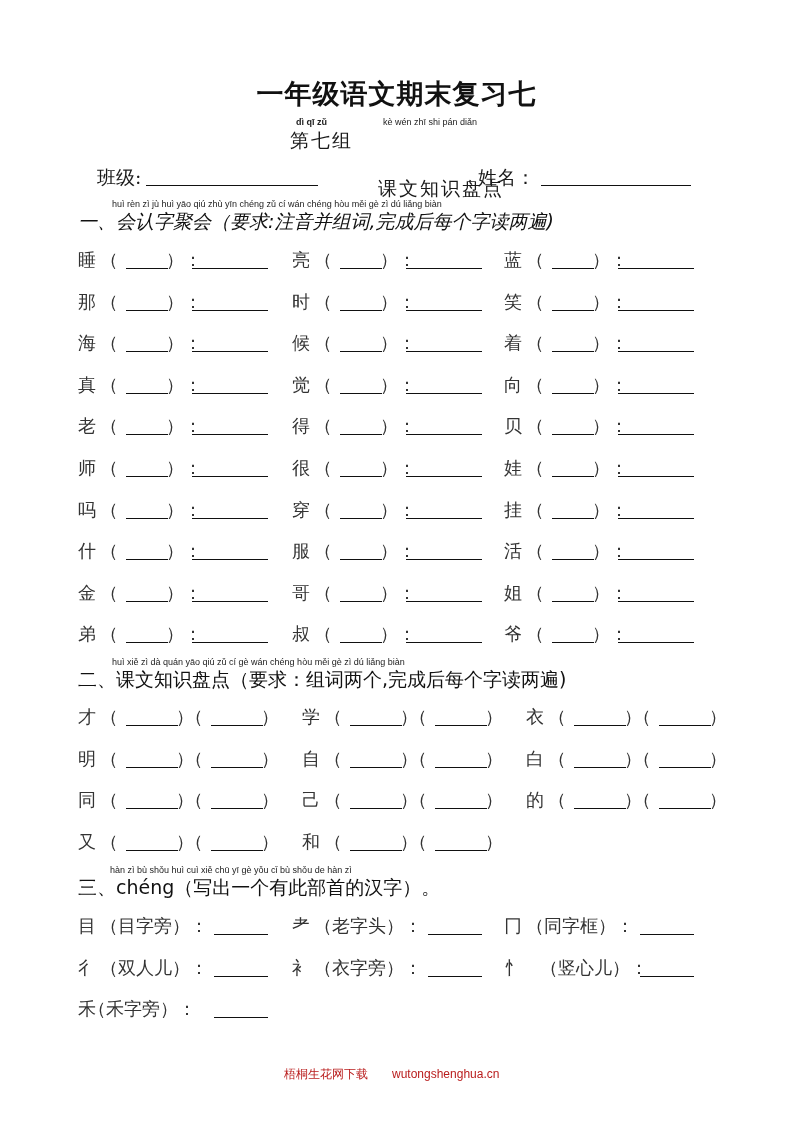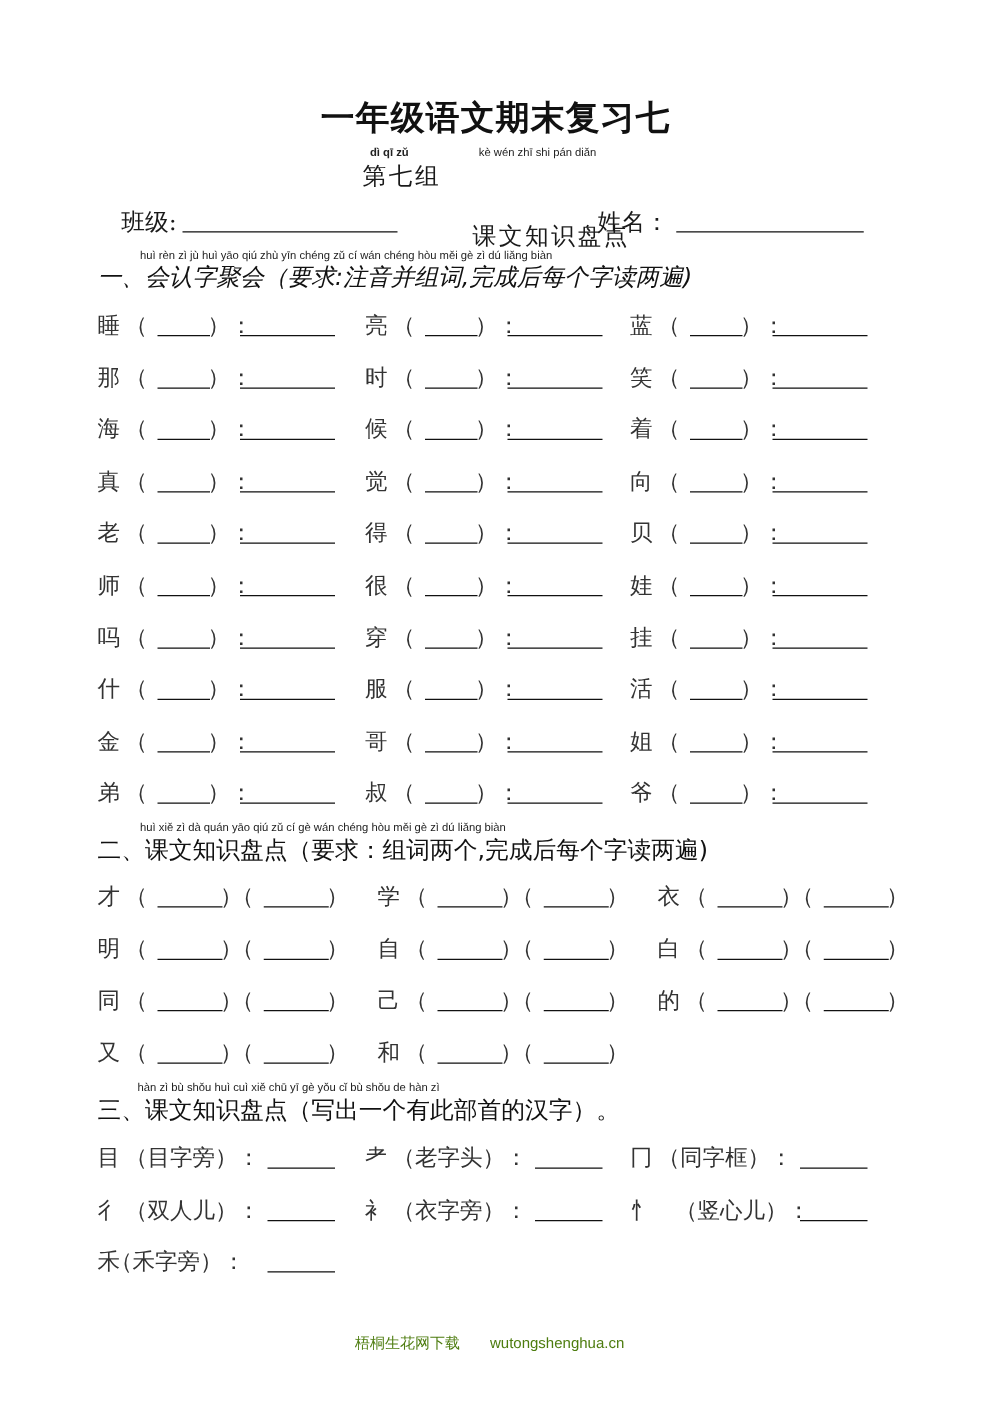--- a/index.html
+++ b/index.html
@@ -11,21 +11,21 @@
   .py { font-family: "Liberation Sans", "DejaVu Sans", sans-serif; font-size: 9px; color: #222; white-space: nowrap; }
   .subtitle { font-size: 19px; white-space: nowrap; letter-spacing: 2px; }
   .lbl { font-size: 19px; white-space: nowrap; }
   .uline { position: absolute; border-bottom: 1px solid #111; height: 0; }
   .section-head { font-family: "DejaVu Sans", sans-serif; font-size: 19px; white-space: nowrap; color: #111; }
   .cell { position: absolute; font-size: 18px; height: 24px; white-space: nowrap; color: #333; }
   .cell .ch { position: absolute; left: 0; top: 0; }
   .cell .paren { position: absolute; top: 0; }
   .cell .blank { position: absolute; top: 20px; border-bottom: 1px solid #111; height: 0; }
   .rad { position: absolute; font-size: 18px; white-space: nowrap; color: #333; }
-  .footer { font-size: 12px; white-space: nowrap; color: #4d7c0f; }
+  .footer { font-size: 12px; white-space: nowrap; color: #b91c1c; }
   .footer .url { font-family: "Liberation Sans", sans-serif; font-size: 12px; margin-left: 24px; }
 </style>
 </head>
 <body>
 
 <div id="page">
 
   <div class="abs title">一年级语文期末复习七</div>
 
   <div class="abs py" style="left:296px; top:117px;font-weight:bold;">dì   qī   zǔ</div>
@@ -353,21 +353,21 @@
         <span class="paren" style="left: 22px;">（</span>
         <span class="blank" style="left: 48px; width: 52px;"></span>
         <span class="paren" style="left: 98px;">）</span>
         <span class="paren" style="left: 107px;">（</span>
         <span class="blank" style="left: 133px; width: 52px;"></span>
         <span class="paren" style="left: 183px;">）</span>
       </div>
     </div>
 
   <div class="abs py" style="left:110px; top:865px;">hàn  zì   bù shǒu huì  cuì        xiě  chū  yī   gè  yǒu  cǐ   bù shǒu de  hàn  zì</div>
-  <div class="abs section-head" style="left:78px; top:875px;">三、课文知识盘点（写出一个有此部首的汉字）。</div>
+  <div class="abs section-head" style="left:78px; top:875px;">三、chéng（写出一个有此部首的汉字）。</div>
 
   <div id="s3-items">
       <div class="rad" style="left: 78px; top: 914px; width: 200px; height: 24px;">
         <span style="position: absolute; left: 0px; top: 0px;">目</span>
         <span style="position: absolute; left: 22px; top: 0px;">（目字旁）：</span>
         <span class="blank" style="position: absolute; left: 136px; top: 20px; width: 54px; border-bottom: 1px solid rgb(17, 17, 17); height: 0px;"></span>
       </div>
       <div class="rad" style="left: 292px; top: 914px; width: 200px; height: 24px;">
         <span style="position: absolute; left: 0px; top: 0px;">耂</span>
         <span style="position: absolute; left: 22px; top: 0px;">（老字头）：</span>

